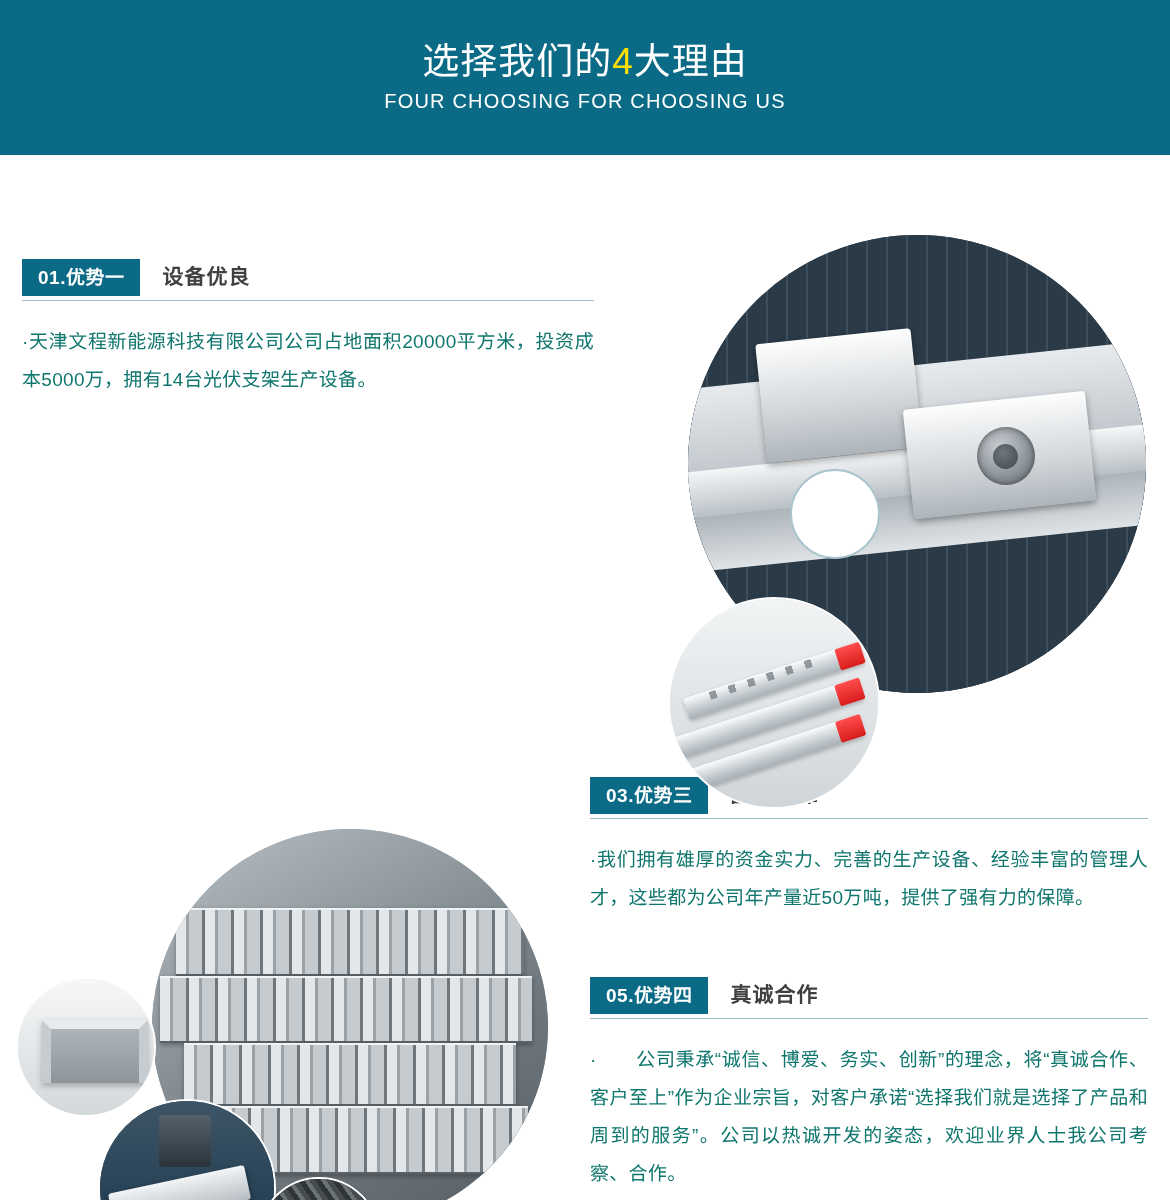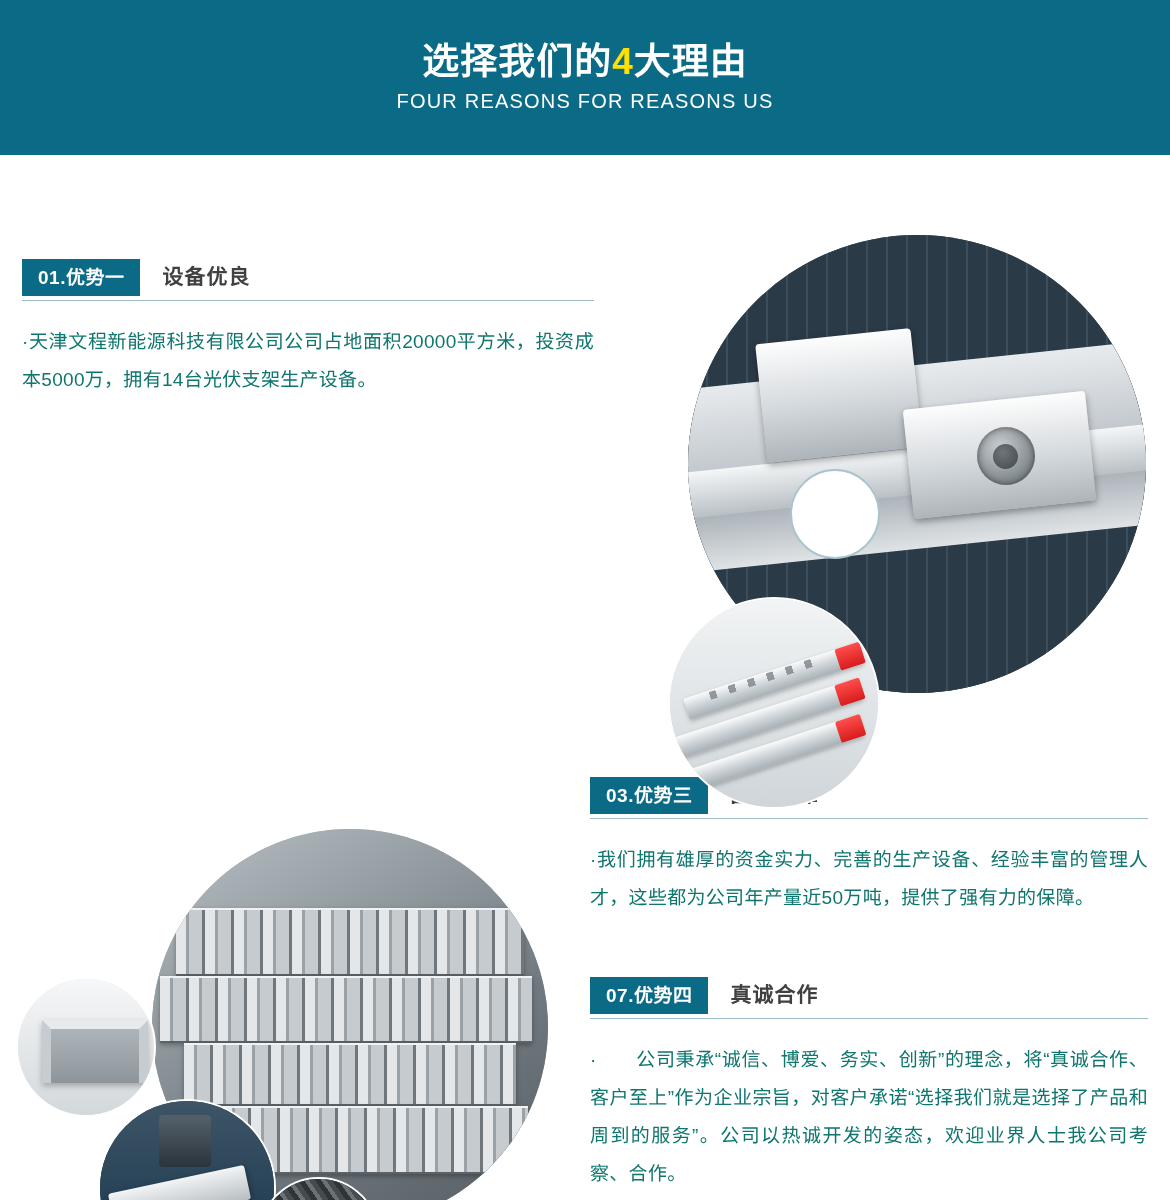--- a/index.html
+++ b/index.html
@@ -21,21 +21,21 @@
     height: 155px;
     background: #0b6b86;
     display: flex;
     flex-direction: column;
     align-items: center;
     justify-content: center;
     box-sizing: border-box;
   }
   .banner-title {
     font-size: 37px;
-    font-weight: bold;
+    font-weight: normal;
     color: #ffffff;
     letter-spacing: 1px;
     line-height: 1.1;
     margin-bottom: 8px;
     white-space: nowrap;
   }
   .banner-title .hl {
     color: #ffe000;
   }
   .banner-sub {
@@ -320,21 +320,21 @@
       linear-gradient(180deg, #5d6468 0%, #2a2f32 100%);
   }
 </style>
 </head>
 <body>
 
 <div class="banner">
   <div class="banner-title">
     <span>选择我们的</span><span class="hl">4</span><span>大理由</span>
   </div>
-  <div class="banner-sub">FOUR REASONS FOR REASONS US</div>
+  <div class="banner-sub">FOUR CHOOSING FOR CHOOSING US</div>
 </div>
 
 <div class="content">
 
   <section class="adv" id="adv-1">
     <div class="adv-head">
       <span class="adv-tag">01.优势一</span>
       <span class="adv-title">设备优良</span>
     </div>
     <div class="adv-rule"></div>
@@ -346,21 +346,21 @@
     <div class="adv-head">
       <span class="adv-tag">03.优势三</span>
       <span class="adv-title">团队可靠</span>
     </div>
     <div class="adv-rule"></div>
     <p class="adv-body">·我们拥有雄厚的资金实力、完善的生产设备、经验丰富的管理人才，这些都为公司年产量近50万吨，提供了强有力的保障。</p>
   </section>
 
   <section class="adv" id="adv-4">
     <div class="adv-head">
-      <span class="adv-tag">07.优势四</span>
+      <span class="adv-tag">05.优势四</span>
       <span class="adv-title">真诚合作</span>
     </div>
     <div class="adv-rule"></div>
     <p class="adv-body">·　　公司秉承“诚信、博爱、务实、创新”的理念，将“真诚合作、客户至上”作为企业宗旨，对客户承诺“选择我们就是选择了产品和周到的服务”。公司以热诚开发的姿态，欢迎业界人士我公司考察、合作。</p>
   </section>
 
   <div class="circle" id="photo-clamp">
     <div class="panel-bg"></div>
     <div class="panel-strip"></div>
     <div class="rail"></div>

